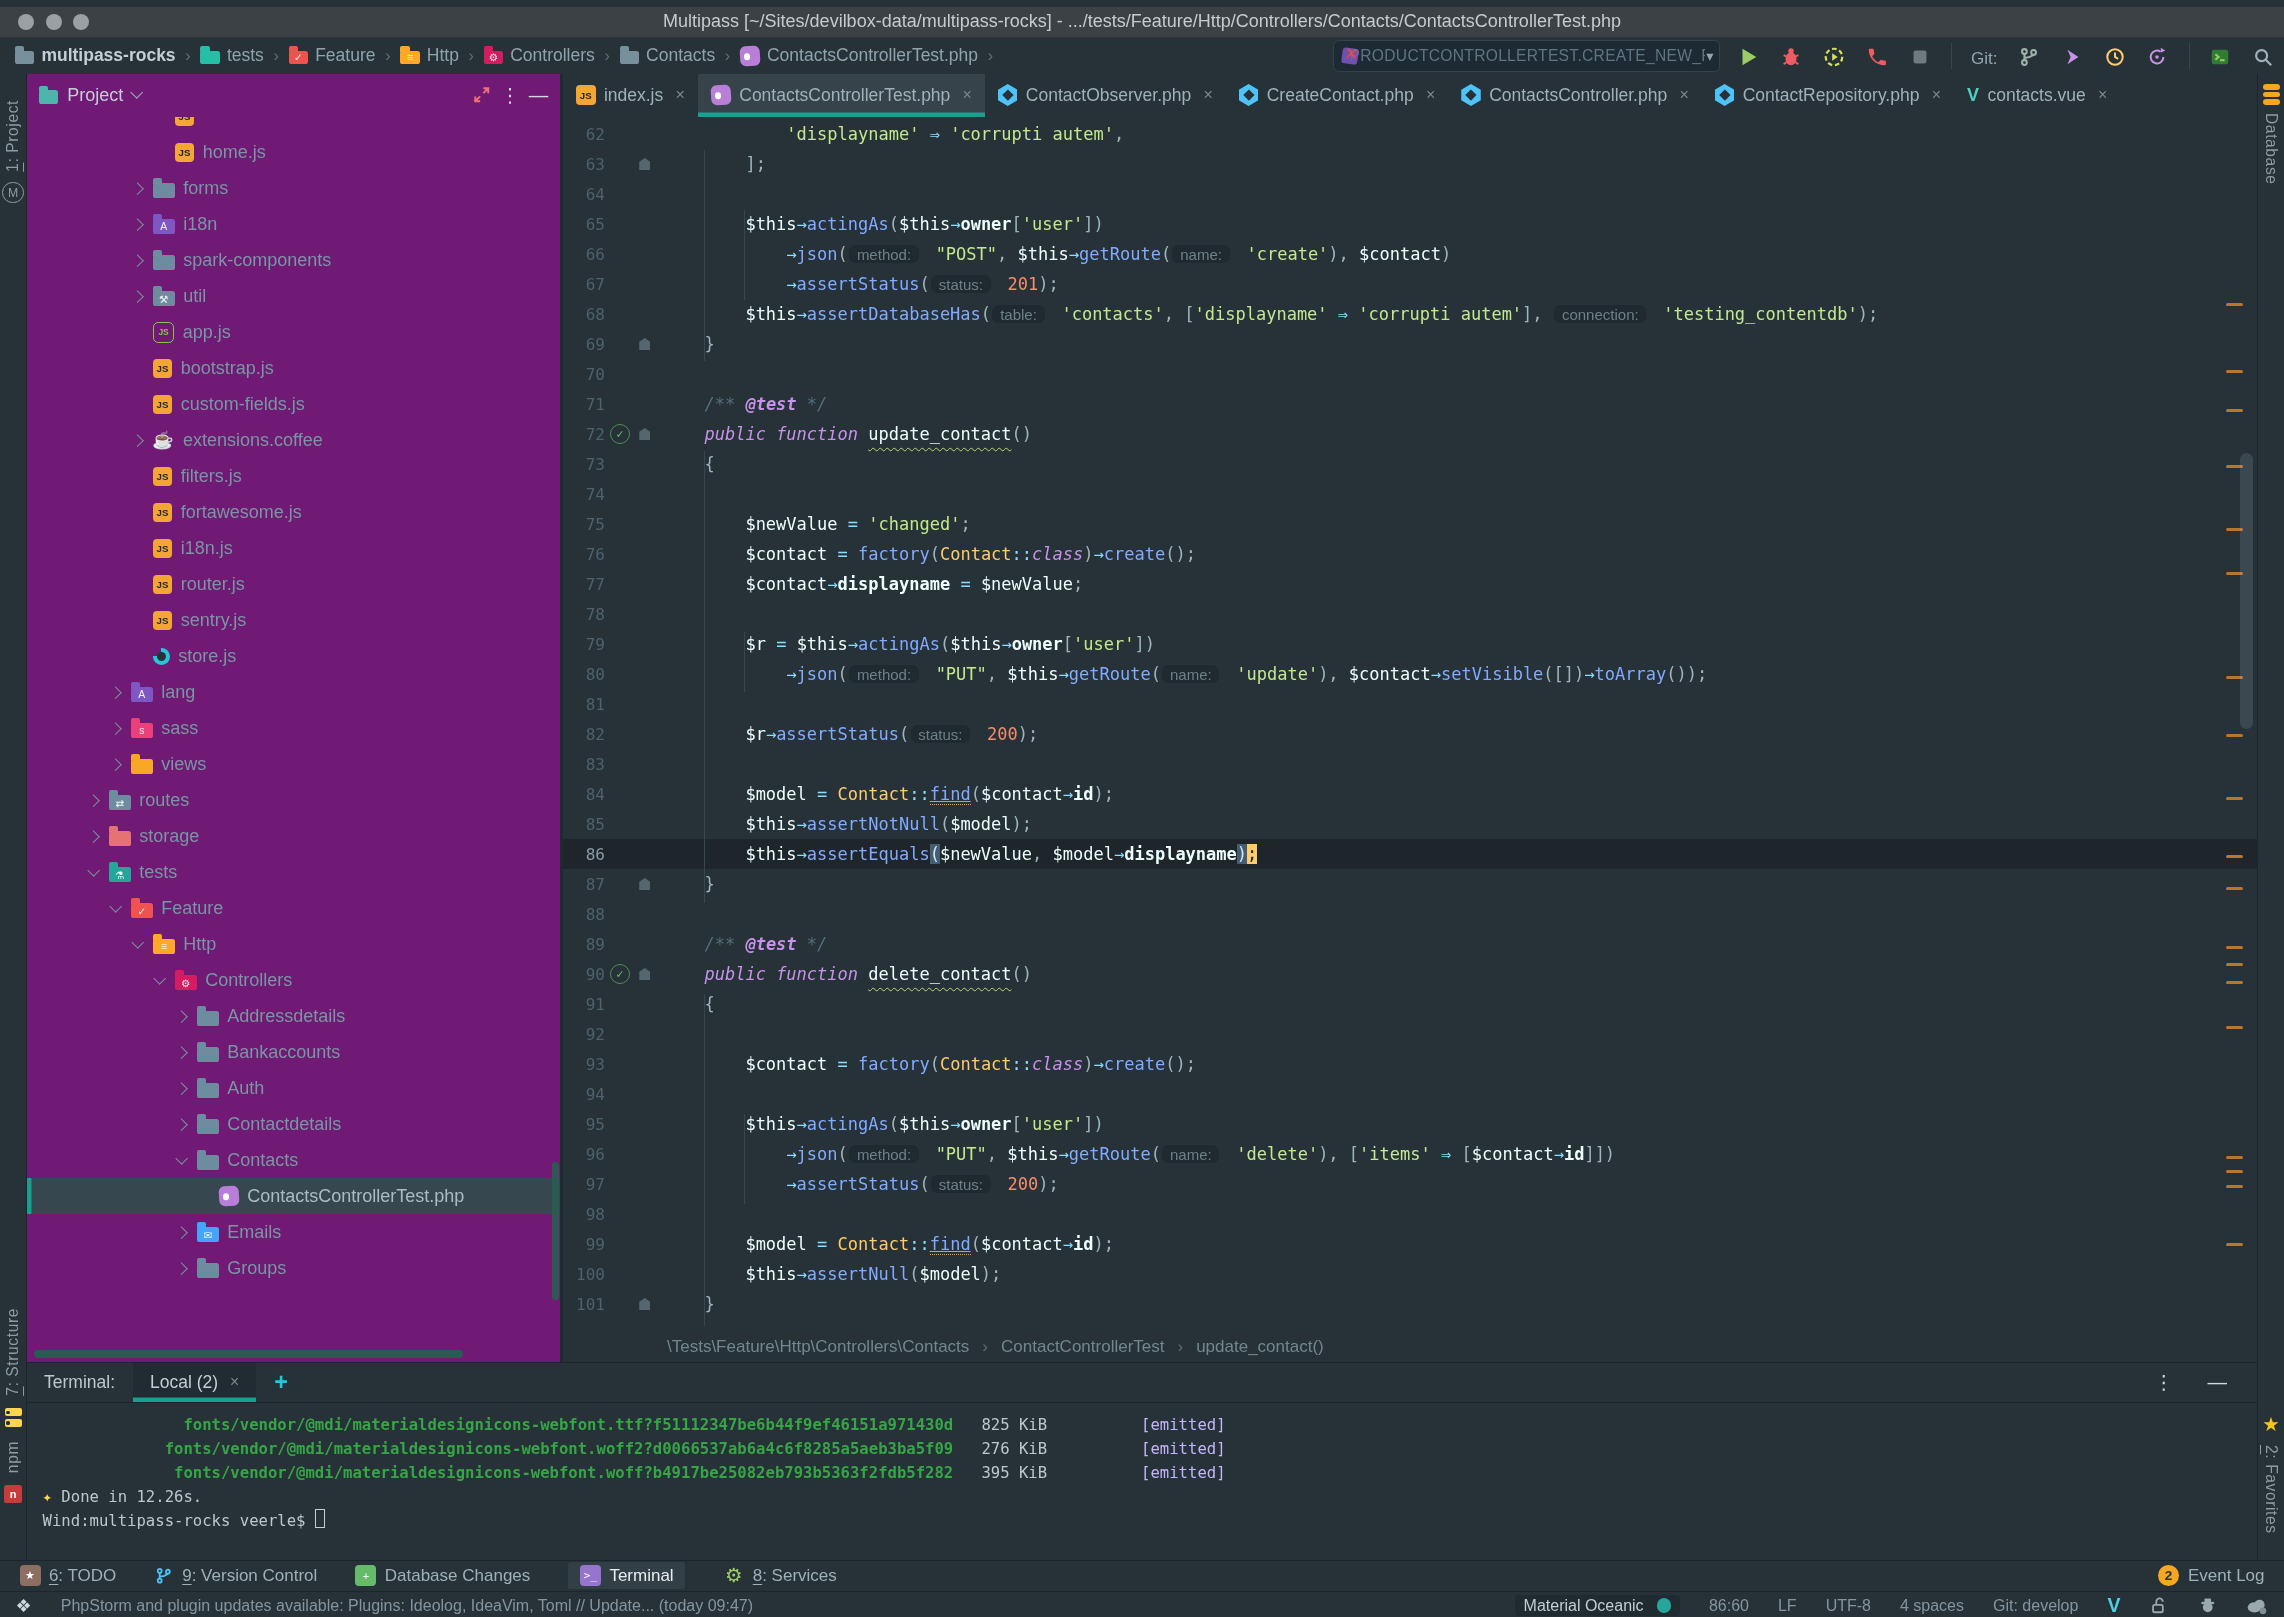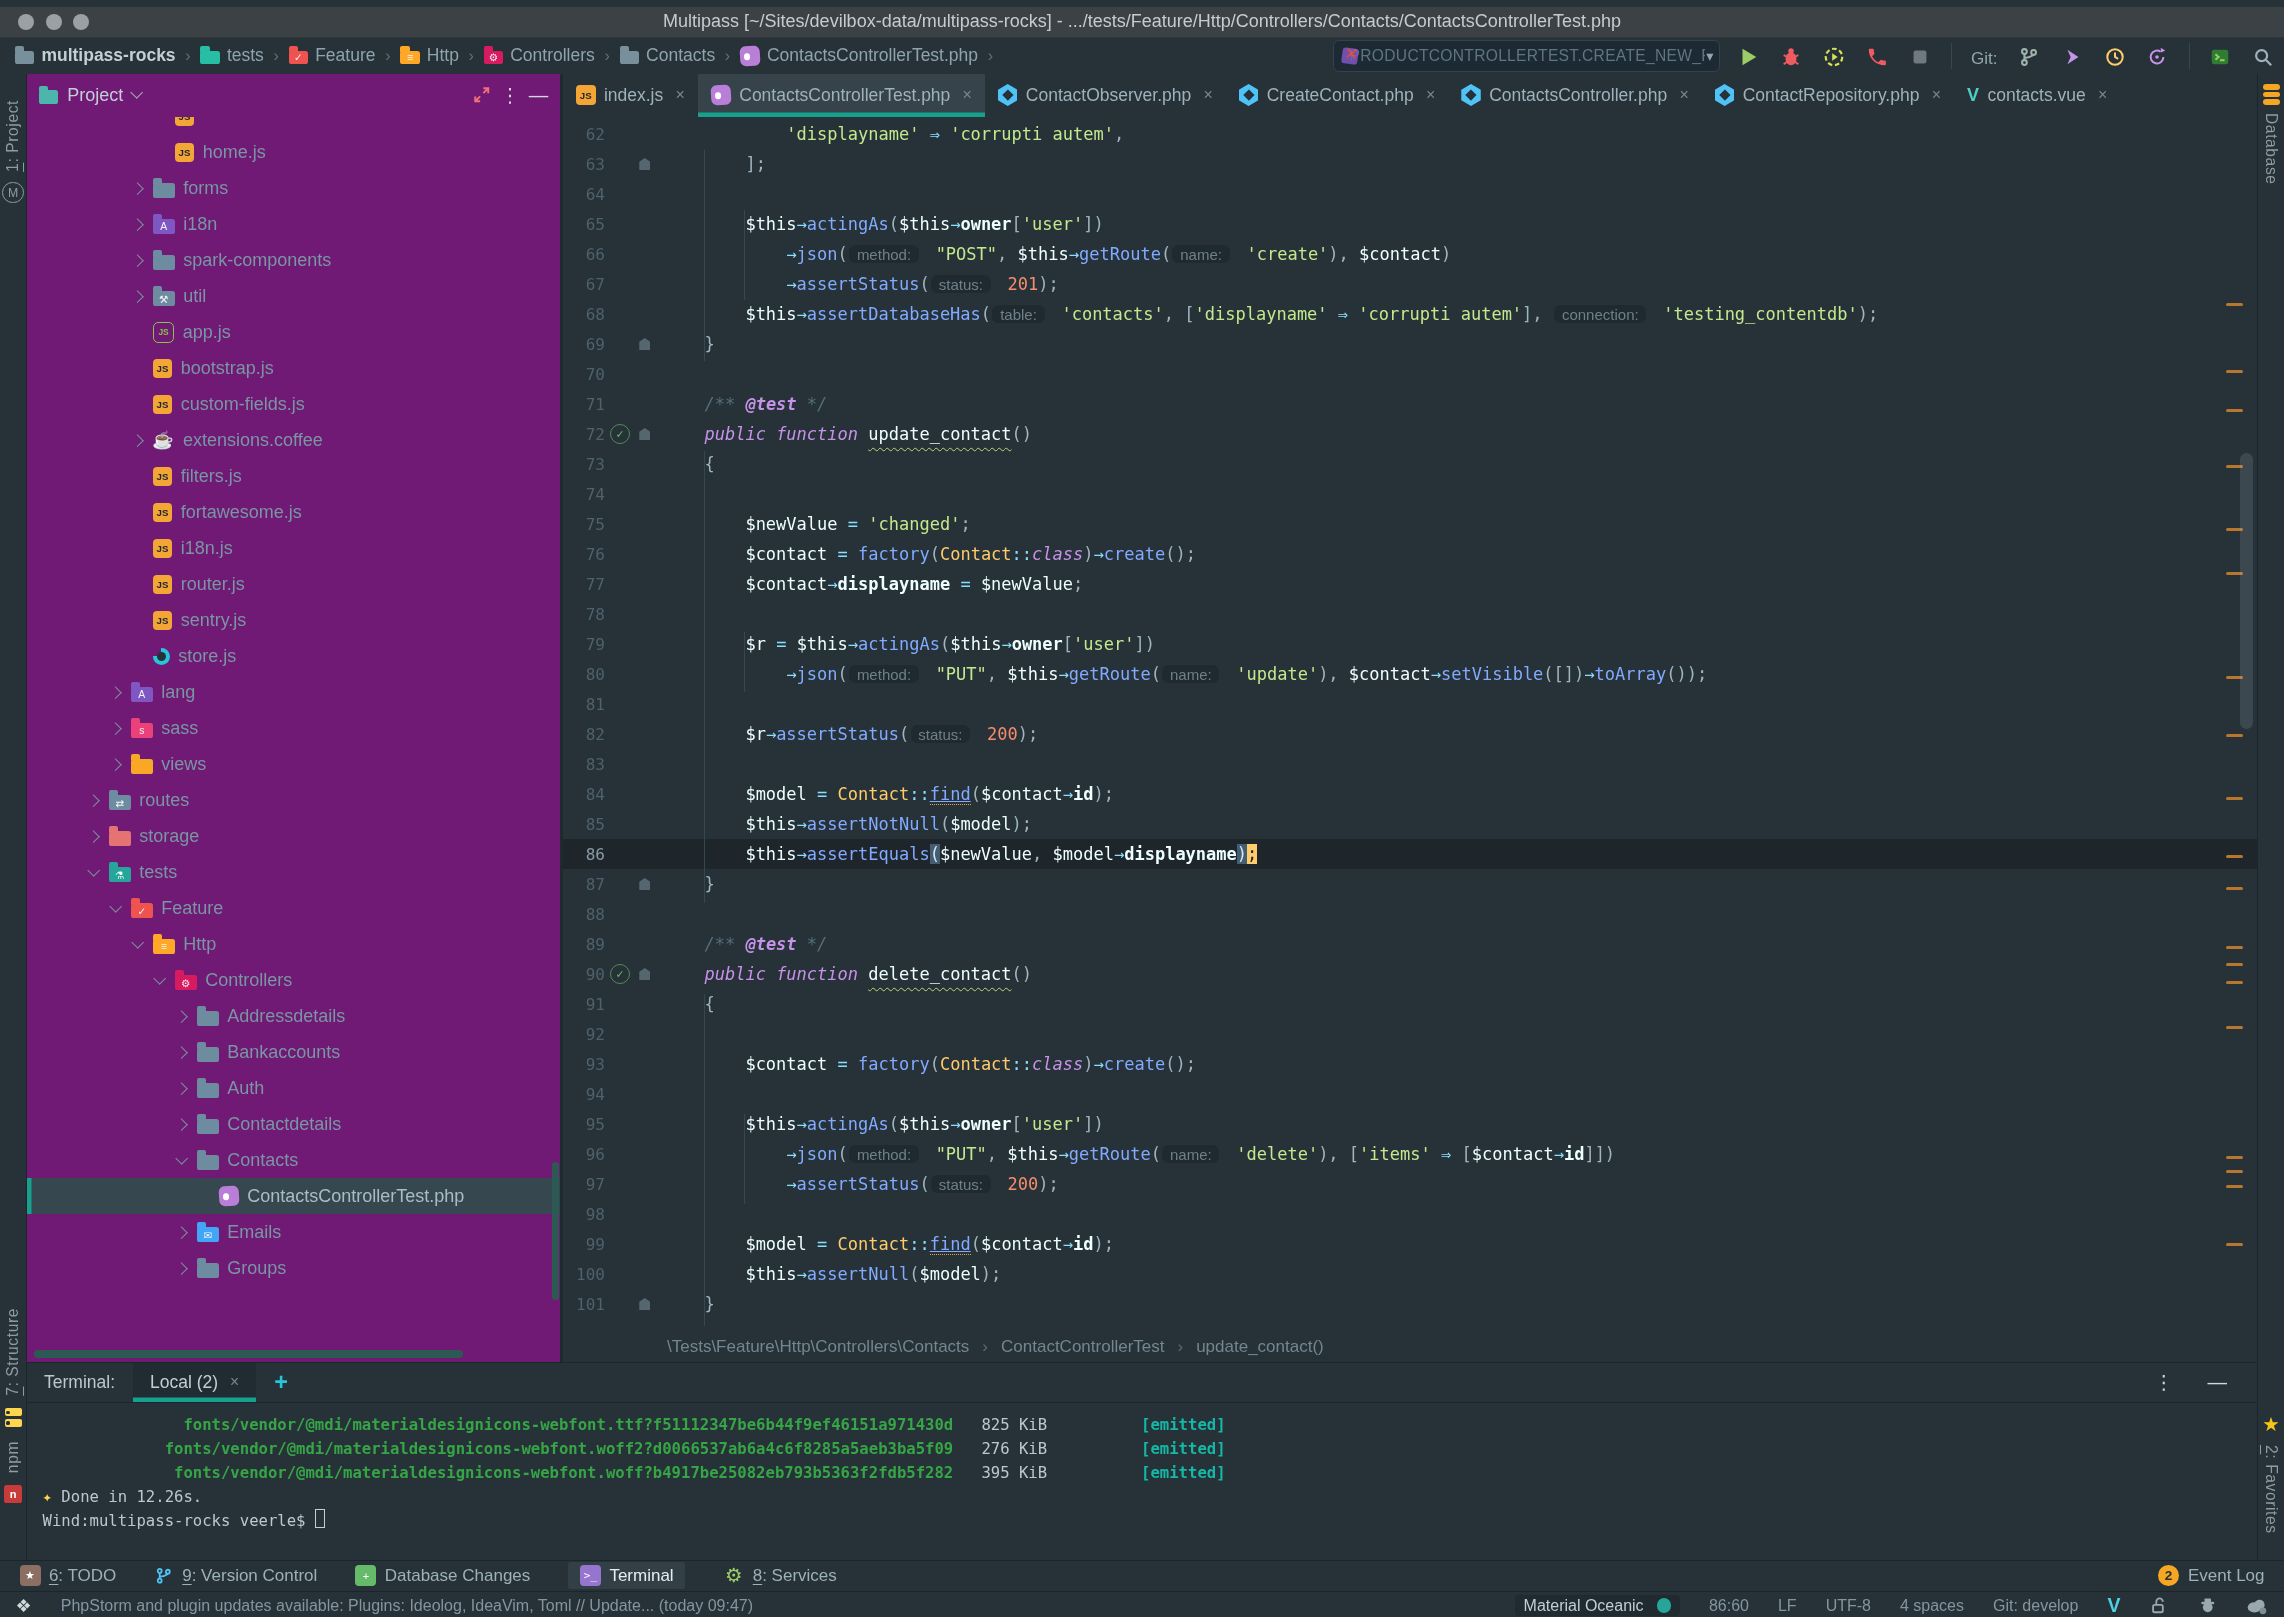--- a/index.html
+++ b/index.html
@@ -103,21 +103,21 @@
   .crumbs2{height:29px;flex:none;display:flex;align-items:center;gap:13px;padding-left:104px;font-size:17px;color:#72868f;white-space:nowrap}
   .c2sep{color:#5a6c76}
   
   .terminal{flex:1;border-top:0.6px solid #1b262c;display:flex;flex-direction:column;min-height:0}
   .thead{height:39px;flex:none;display:flex;align-items:center;padding-left:17px;gap:18px;font-size:17.5px;color:#bcc8ce;border-bottom:0.6px solid #1b262c}
   .ttab{height:100%;display:flex;align-items:center;gap:12px;background:#212c32;padding:0 17px;box-shadow:inset 0 -4.5px 0 #17a08d;color:#c3ced4}
   .ttab .x{color:#78878f;font-size:15.6px}
   .tplus{color:#26c6da;font-size:23.4px;font-weight:bold}
   .tright{margin-left:auto;margin-right:30px;display:flex;gap:34px;color:#cfd8dc;font-size:19.5px}
   .tbody{flex:1;padding:10.4px 0 0 15.6px;font:15.6px "DejaVu Sans Mono",monospace;line-height:24px;white-space:pre}
-  .tg{color:#36a546;font-weight:bold}.tge{color:#14b8a6;font-weight:bold}
+  .tg{color:#36a546;font-weight:bold}.tge{color:#c4b5fd;font-weight:normal}
   .tw{color:#bcc8cd}.ty{color:#ffd54f}
   .tcur{display:inline-block;width:8.4px;height:17px;border:1.3px solid #c3cdd3;vertical-align:-2.6px}
   
   .bbar{height:30px;display:flex;align-items:center;gap:38px;padding:0 19.5px;font-size:17px;color:#9fb0b9;background:#263238;border-top:0.6px solid #1b262c}
   .bitem{display:flex;align-items:center;gap:8.4px}
   .bitem u{text-underline-offset:2.6px}
   .bitem.active{background:#333f47;padding:3.2px 11.7px;border-radius:2.6px;color:#e6edf0}
   .bic{width:21px;height:21px;border-radius:3.9px;display:flex;align-items:center;justify-content:center;font-size:11px;color:#fff;flex:none}
   .blog{margin-left:auto;display:flex;align-items:center;gap:9px}
   .badge2{width:21px;height:21px;border-radius:50%;background:#f5a623;color:#263238;font-weight:bold;font-size:13.6px;display:flex;align-items:center;justify-content:center}

